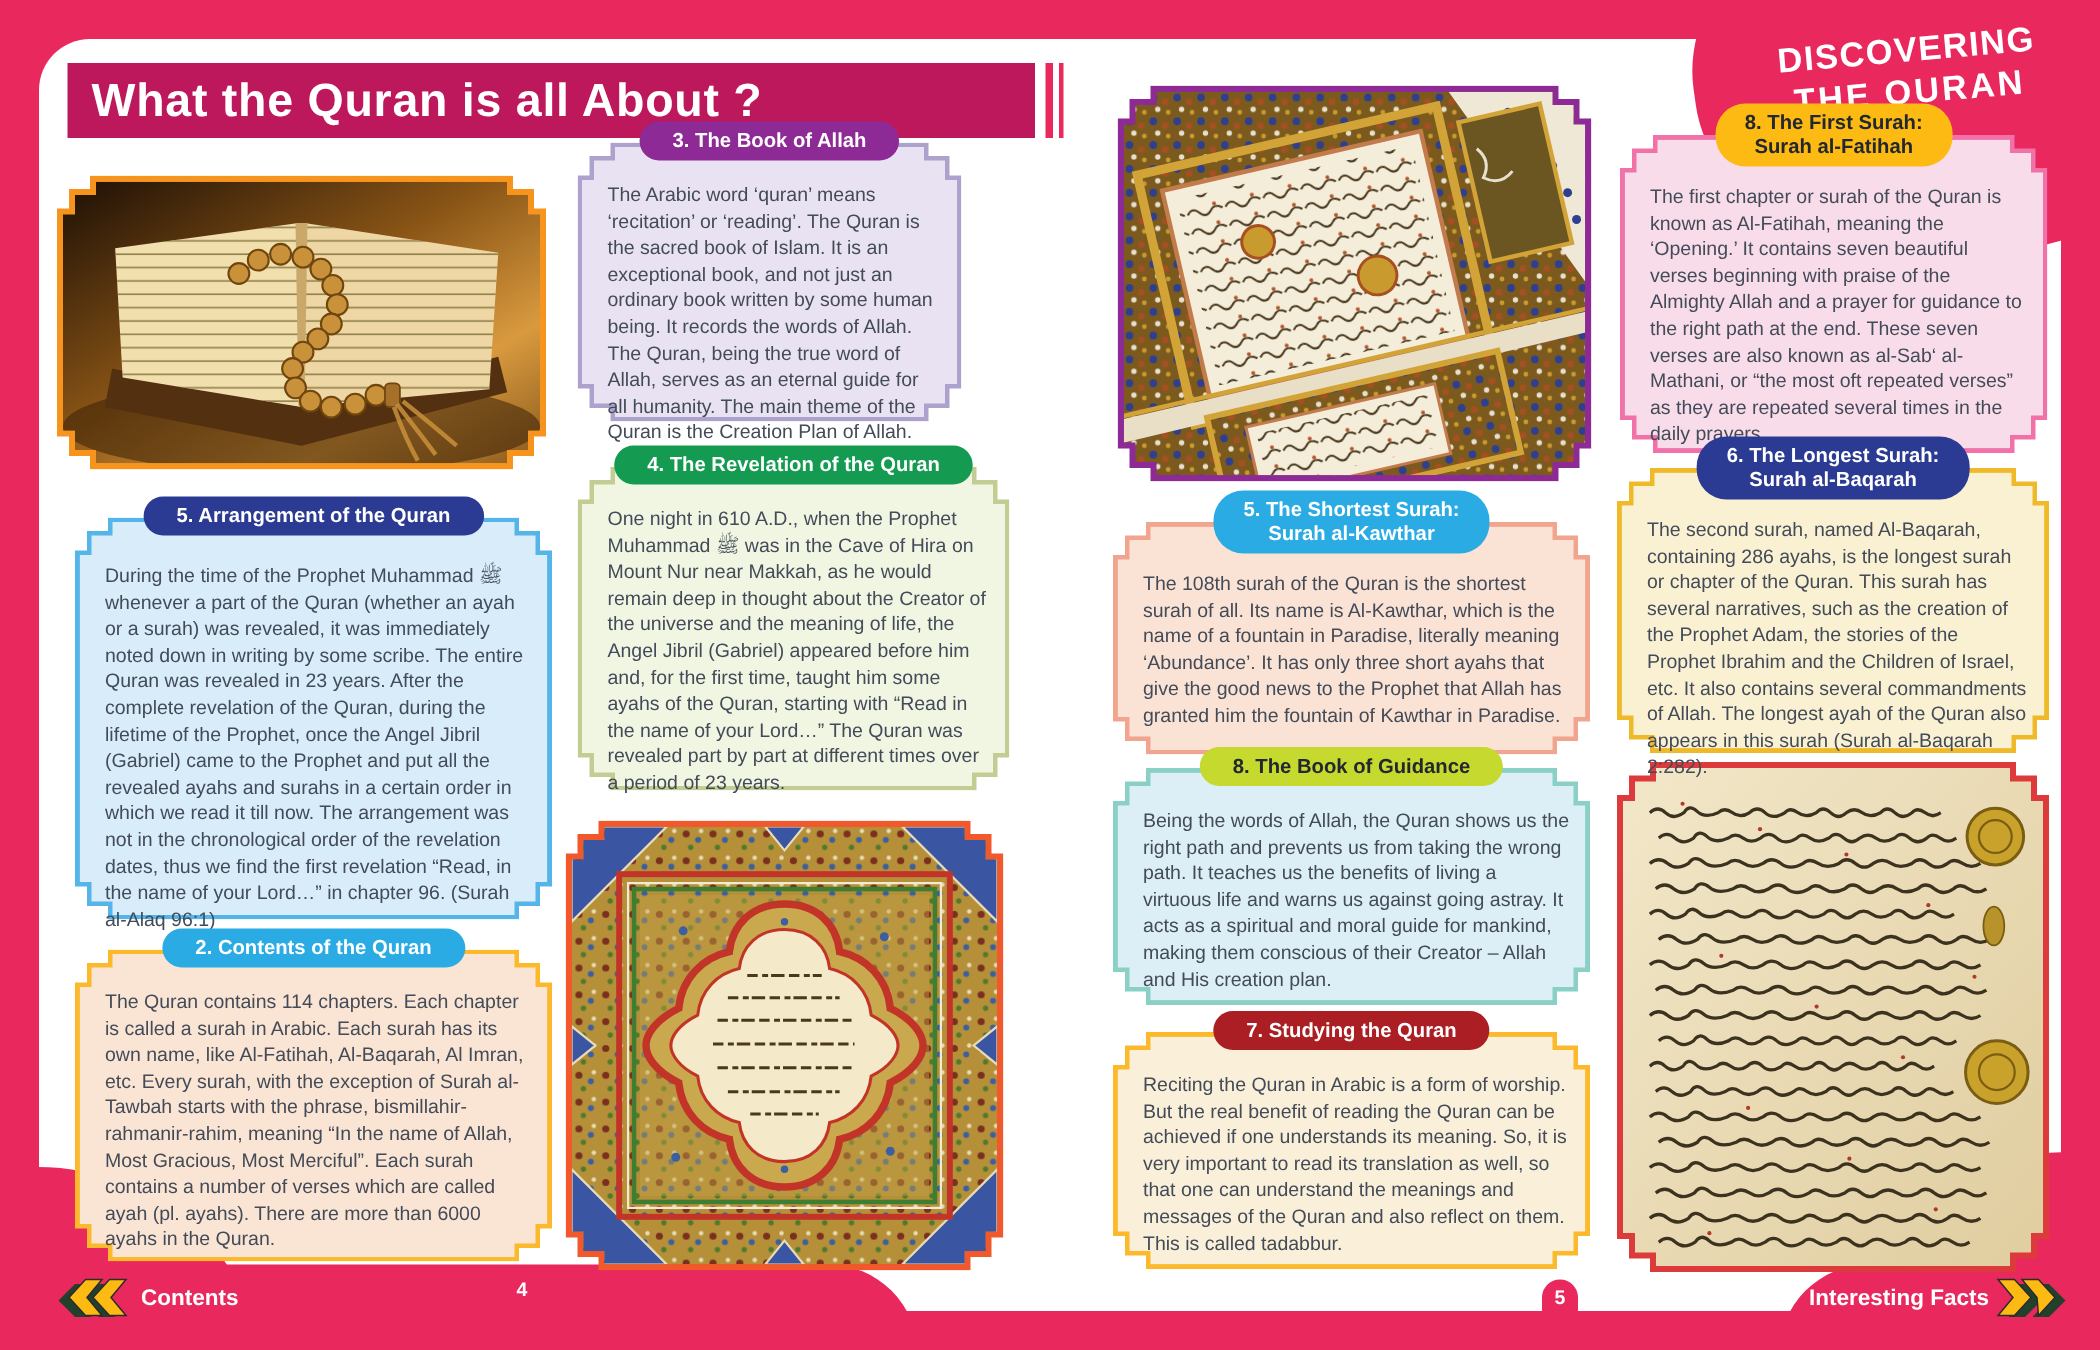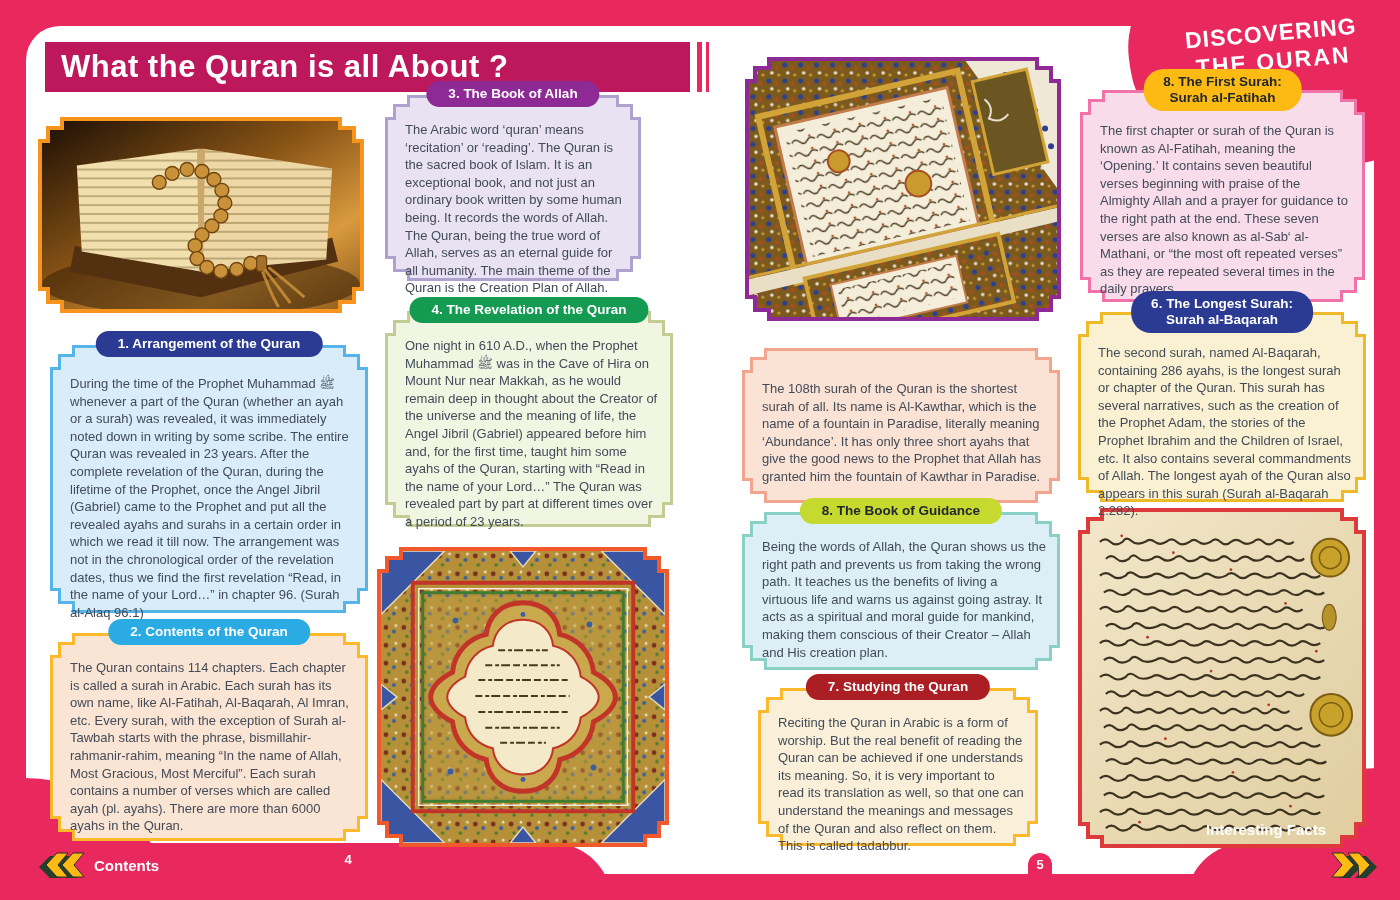--- a/index.html
+++ b/index.html
@@ -276,21 +276,21 @@
       <circle cx="251" cy="204" r="21" fill="#c9a22c" stroke="#7a5c12" stroke-width="2"></circle>
       <circle cx="251" cy="204" r="12" fill="none" stroke="#7a5c12" stroke-width="1.5"></circle>
     </svg>
   </div>
 </div>
 
 <div class="info-box" id="box-1" style="left: 50px; top: 345px; width: 318px; height: 268px; --hdr-bg: #2B3A92; --hdr-fg: #FFFFFF; --box-bg: #D8ECF9; --box-border: #55B5E9;">
   <div class="box-frame notched"></div>
   <div class="box-fill notched"></div>
   <div class="box-header">
-    <span class="pill-line">1. Arrangement of the Quran</span>
+    <span class="pill-line">5. Arrangement of the Quran</span>
 
   </div>
   <div class="box-body">During the time of the Prophet Muhammad ﷺ whenever a part of the Quran (whether an ayah or a surah) was revealed, it was immediately noted down in writing by some scribe. The entire Quran was revealed in 23 years. After the complete revelation of the Quran, during the lifetime of the Prophet, once the Angel Jibril (Gabriel) came to the Prophet and put all the revealed ayahs and surahs in a certain order in which we read it till now. The arrangement was not in the chronological order of the revelation dates, thus we find the first revelation “Read, in the name of your Lord…” in chapter 96. (Surah al-Alaq 96:1)</div>
 </div>
 
 <div class="info-box" style="left: 50px; top: 633px; width: 318px; height: 208px; --hdr-bg: #2AABE4; --hdr-fg: #FFFFFF; --box-bg: #FAE4D3; --box-border: #FCB92C;">
   <div class="box-frame notched"></div>
   <div class="box-fill notched"></div>
   <div class="box-header">
     <span class="pill-line">2. Contents of the Quran</span>
@@ -315,34 +315,38 @@
   <div class="box-header">
     <span class="pill-line">4. The Revelation of the Quran</span>
 
   </div>
   <div class="box-body">One night in 610 A.D., when the Prophet Muhammad ﷺ was in the Cave of Hira on Mount Nur near Makkah, as he would remain deep in thought about the Creator of the universe and the meaning of life, the Angel Jibril (Gabriel) appeared before him and, for the first time, taught him some ayahs of the Quran, starting with “Read in the name of your Lord…” The Quran was revealed part by part at different times over a period of 23 years.</div>
 </div>
 
 <div class="info-box two-line" style="left: 742px; top: 348px; width: 318px; height: 155px; --hdr-bg: #2AABE4; --hdr-fg: #FFFFFF; --box-bg: #FAE3D4; --box-border: #F1A58E;">
   <div class="box-frame notched"></div>
   <div class="box-fill notched"></div>
+  <div class="box-header">
+    <span class="pill-line">5. The Shortest Surah:</span>
+    <span class="pill-line">Surah al-Kawthar</span>
+  </div>
   <div class="box-body">The 108th surah of the Quran is the shortest surah of all. Its name is Al-Kawthar, which is the name of a fountain in Paradise, literally meaning ‘Abundance’. It has only three short ayahs that give the good news to the Prophet that Allah has granted him the fountain of Kawthar in Paradise.</div>
 </div>
 
 <div class="info-box" style="left: 742px; top: 512px; width: 318px; height: 158px; --hdr-bg: #C5D92E; --hdr-fg: #23272F; --box-bg: #DCEFF6; --box-border: #8BD0C4;">
   <div class="box-frame notched"></div>
   <div class="box-fill notched"></div>
   <div class="box-header">
     <span class="pill-line">8. The Book of Guidance</span>
 
   </div>
   <div class="box-body">Being the words of Allah, the Quran shows us the right path and prevents us from taking the wrong path. It teaches us the benefits of living a virtuous life and warns us against going astray. It acts as a spiritual and moral guide for mankind, making them conscious of their Creator – Allah and His creation plan.</div>
 </div>
 
-<div class="info-box" style="left: 758px; top: 688px; width: 280px; height: 158px; --hdr-bg: #AA1E24; --hdr-fg: #FFFFFF; --box-bg: #FAEFD8; --box-border: #FCB92C;">
+<div class="info-box" style="left: 742px; top: 688px; width: 318px; height: 158px; --hdr-bg: #AA1E24; --hdr-fg: #FFFFFF; --box-bg: #FAEFD8; --box-border: #FCB92C;">
   <div class="box-frame notched"></div>
   <div class="box-fill notched"></div>
   <div class="box-header">
     <span class="pill-line">7. Studying the Quran</span>
 
   </div>
   <div class="box-body">Reciting the Quran in Arabic is a form of worship. But the real benefit of reading the Quran can be achieved if one understands its meaning. So, it is very important to read its translation as well, so that one can understand the meanings and messages of the Quran and also reflect on them. This is called tadabbur.</div>
 </div>
 
 <div class="info-box two-line" style="left: 1080px; top: 90px; width: 285px; height: 212px; --hdr-bg: #FCBA12; --hdr-fg: #23272F; --box-bg: #F9DCEA; --box-border: #F171A9;">
@@ -368,21 +372,21 @@
 <svg class="chev" style="left:36px; top:851px;" width="50" height="28" viewBox="0 0 50 28">
   <g transform="translate(50,0) scale(-1,1)">
     <path d="M5,4 L16,4 L27,15 L16,26 L5,26 L15,15 Z" fill="#23402c" transform="translate(4,1)"></path>
     <path d="M2,2 L13,2 L24,14 L13,26 L2,26 L12,14 Z" fill="#FCBA12" stroke="#2b2b2b" stroke-width="1"></path>
     <path d="M21,4 L32,4 L43,15 L32,26 L21,26 L31,15 Z" fill="#23402c" transform="translate(4,1)"></path>
     <path d="M18,2 L29,2 L40,14 L29,26 L18,26 L28,14 Z" fill="#FCBA12" stroke="#2b2b2b" stroke-width="1"></path>
   </g>
 </svg>
 <div class="footer-label" style="left:94px; top:857px;">Contents</div>
 
-<div class="footer-label" style="left:1206px; top:821px;">Interesting Facts</div>
+<div class="footer-label" style="left:1206px; top:857px;">Interesting Facts</div>
 <svg class="chev" style="left:1330px; top:851px;" width="50" height="28" viewBox="0 0 50 28">
   <path d="M5,4 L16,4 L27,15 L16,26 L5,26 L15,15 Z" fill="#23402c" transform="translate(4,1)"></path>
   <path d="M2,2 L13,2 L24,14 L13,26 L2,26 L12,14 Z" fill="#FCBA12" stroke="#2b2b2b" stroke-width="1"></path>
   <path d="M21,4 L32,4 L43,15 L32,26 L21,26 L31,15 Z" fill="#23402c" transform="translate(4,1)"></path>
   <path d="M18,2 L29,2 L40,14 L29,26 L28,14 Z" fill="#FCBA12" stroke="#2b2b2b" stroke-width="1"></path>
 </svg>
 
 <div class="page-tab" style="left:336px; top:848px; height:52px;">
   <span>4</span>
 </div>

